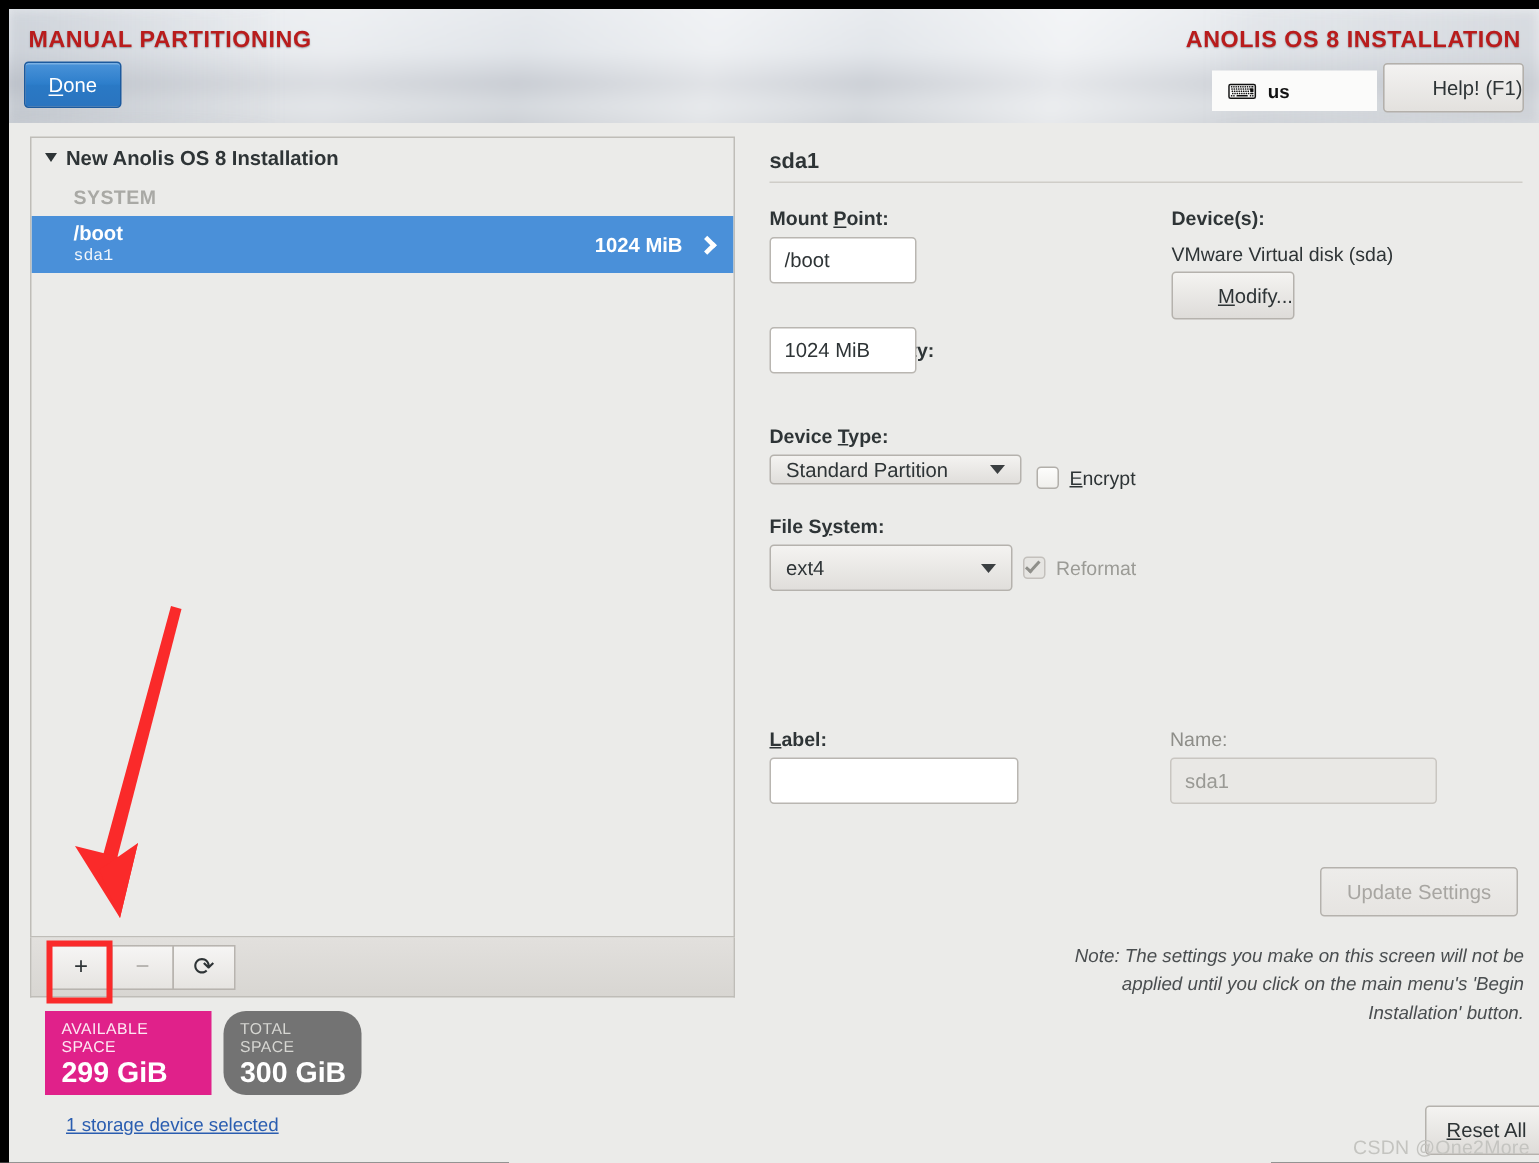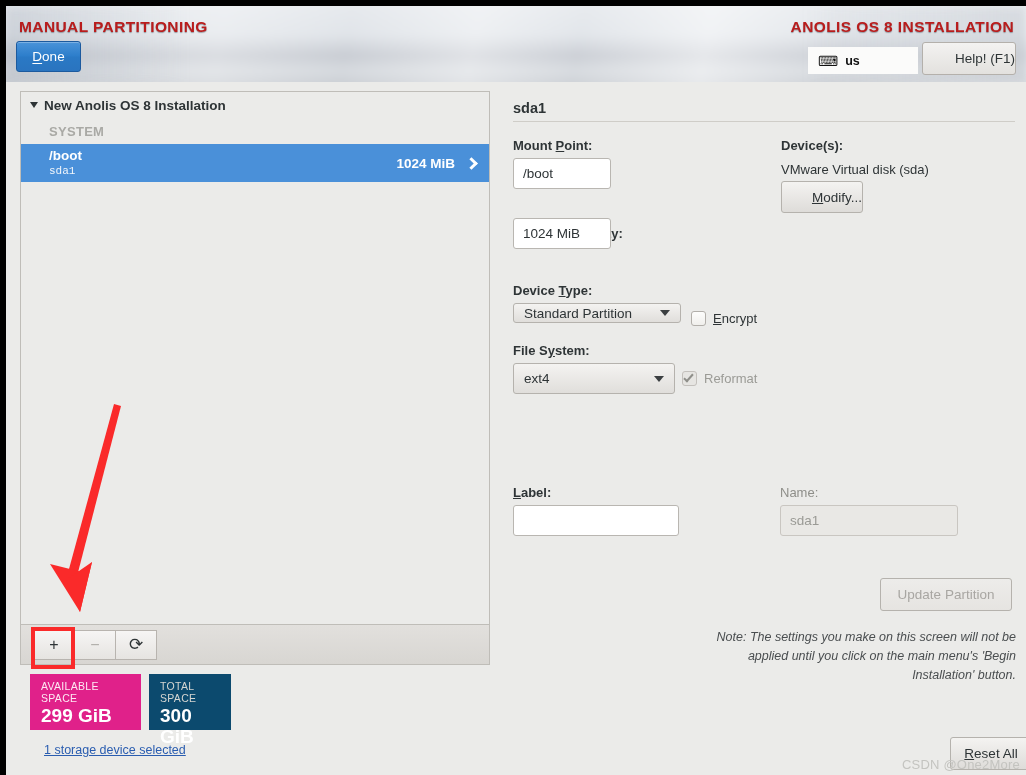--- a/index.html
+++ b/index.html
@@ -198,22 +198,23 @@
     position: absolute;
     top: 668px;
     padding: 7px 10px 8px 11px;
     color: #ffffff;
   }
   #space-available {
     left: 24px; width: 111px; height: 56px;
     background: #e0218a;
   }
   #space-total {
-    left: 143px; width: 82px; height: 56px;
-    background: #0c4a6e;
+    left: 143px; width: 92px; height: 56px;
+    background: #737373;
+    border-radius: 15px;
   }
   .space-box .cap {
     font-size: 10.5px; letter-spacing: 0.3px; line-height: 1.1;
     margin-bottom: 2px;
   }
   #space-available .cap { color: #fde8f3; }
   #space-total .cap { color: #d6d6d2; }
   .space-box .val {
     font-size: 19px; font-weight: bold; line-height: 1.1;
   }
@@ -492,21 +493,21 @@
     <button class="gbtn" style="left:275px; top:90px; width:82px; height:32px;justify-content:flex-end;">
       <span><u>M</u>odify...</span>
     </button>
 
     <div class="fld-label dim" style="left:274px; top:394px;">
       Name:
     </div>
     <input class="txtin disabled" style="left: 274px; top: 414px; width: 178px; height: 31px;" value="sda1">
 
     <button class="gbtn disabled" style="left:374px; top:487px; width:132px; height:33px;">
-      <span>Update Partition</span>
+      <span>Update Settings</span>
     </button>
   </div>
 
   <div id="note">Note:  The settings you make on this screen will not be applied until you click on the main menu's 'Begin Installation' button.</div>
 
   <button id="reset-all">
     <span><u>R</u>eset All</span>
   </button>
 
   <div id="watermark">CSDN @One2More</div>

